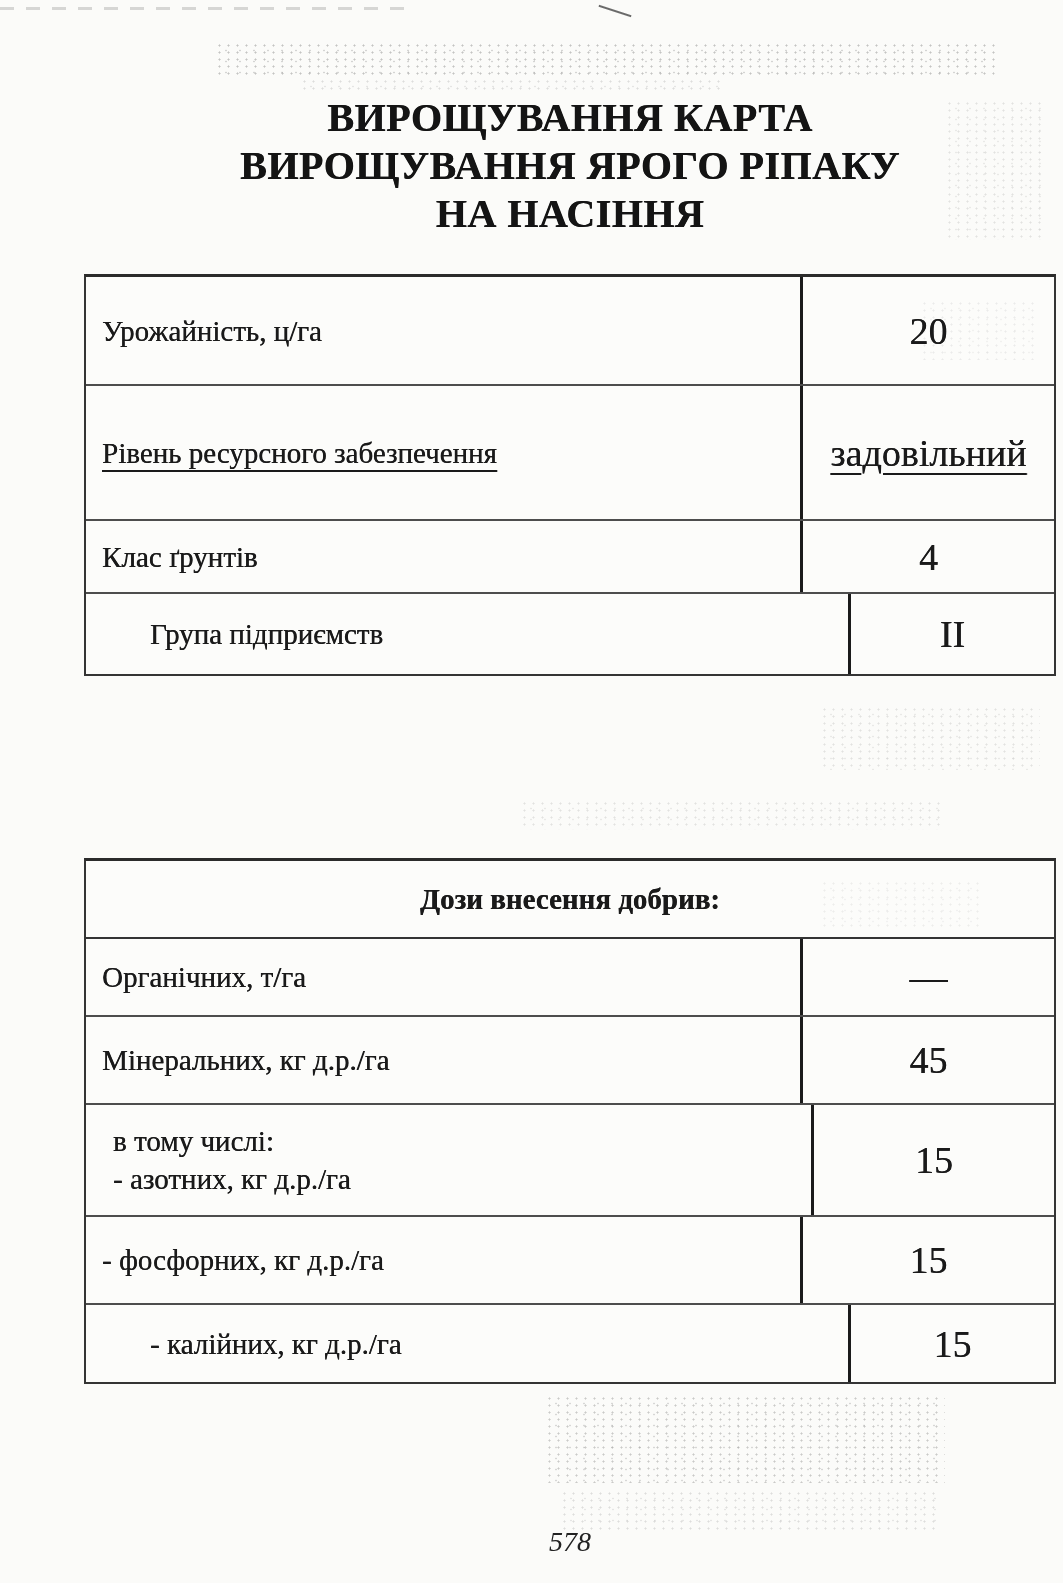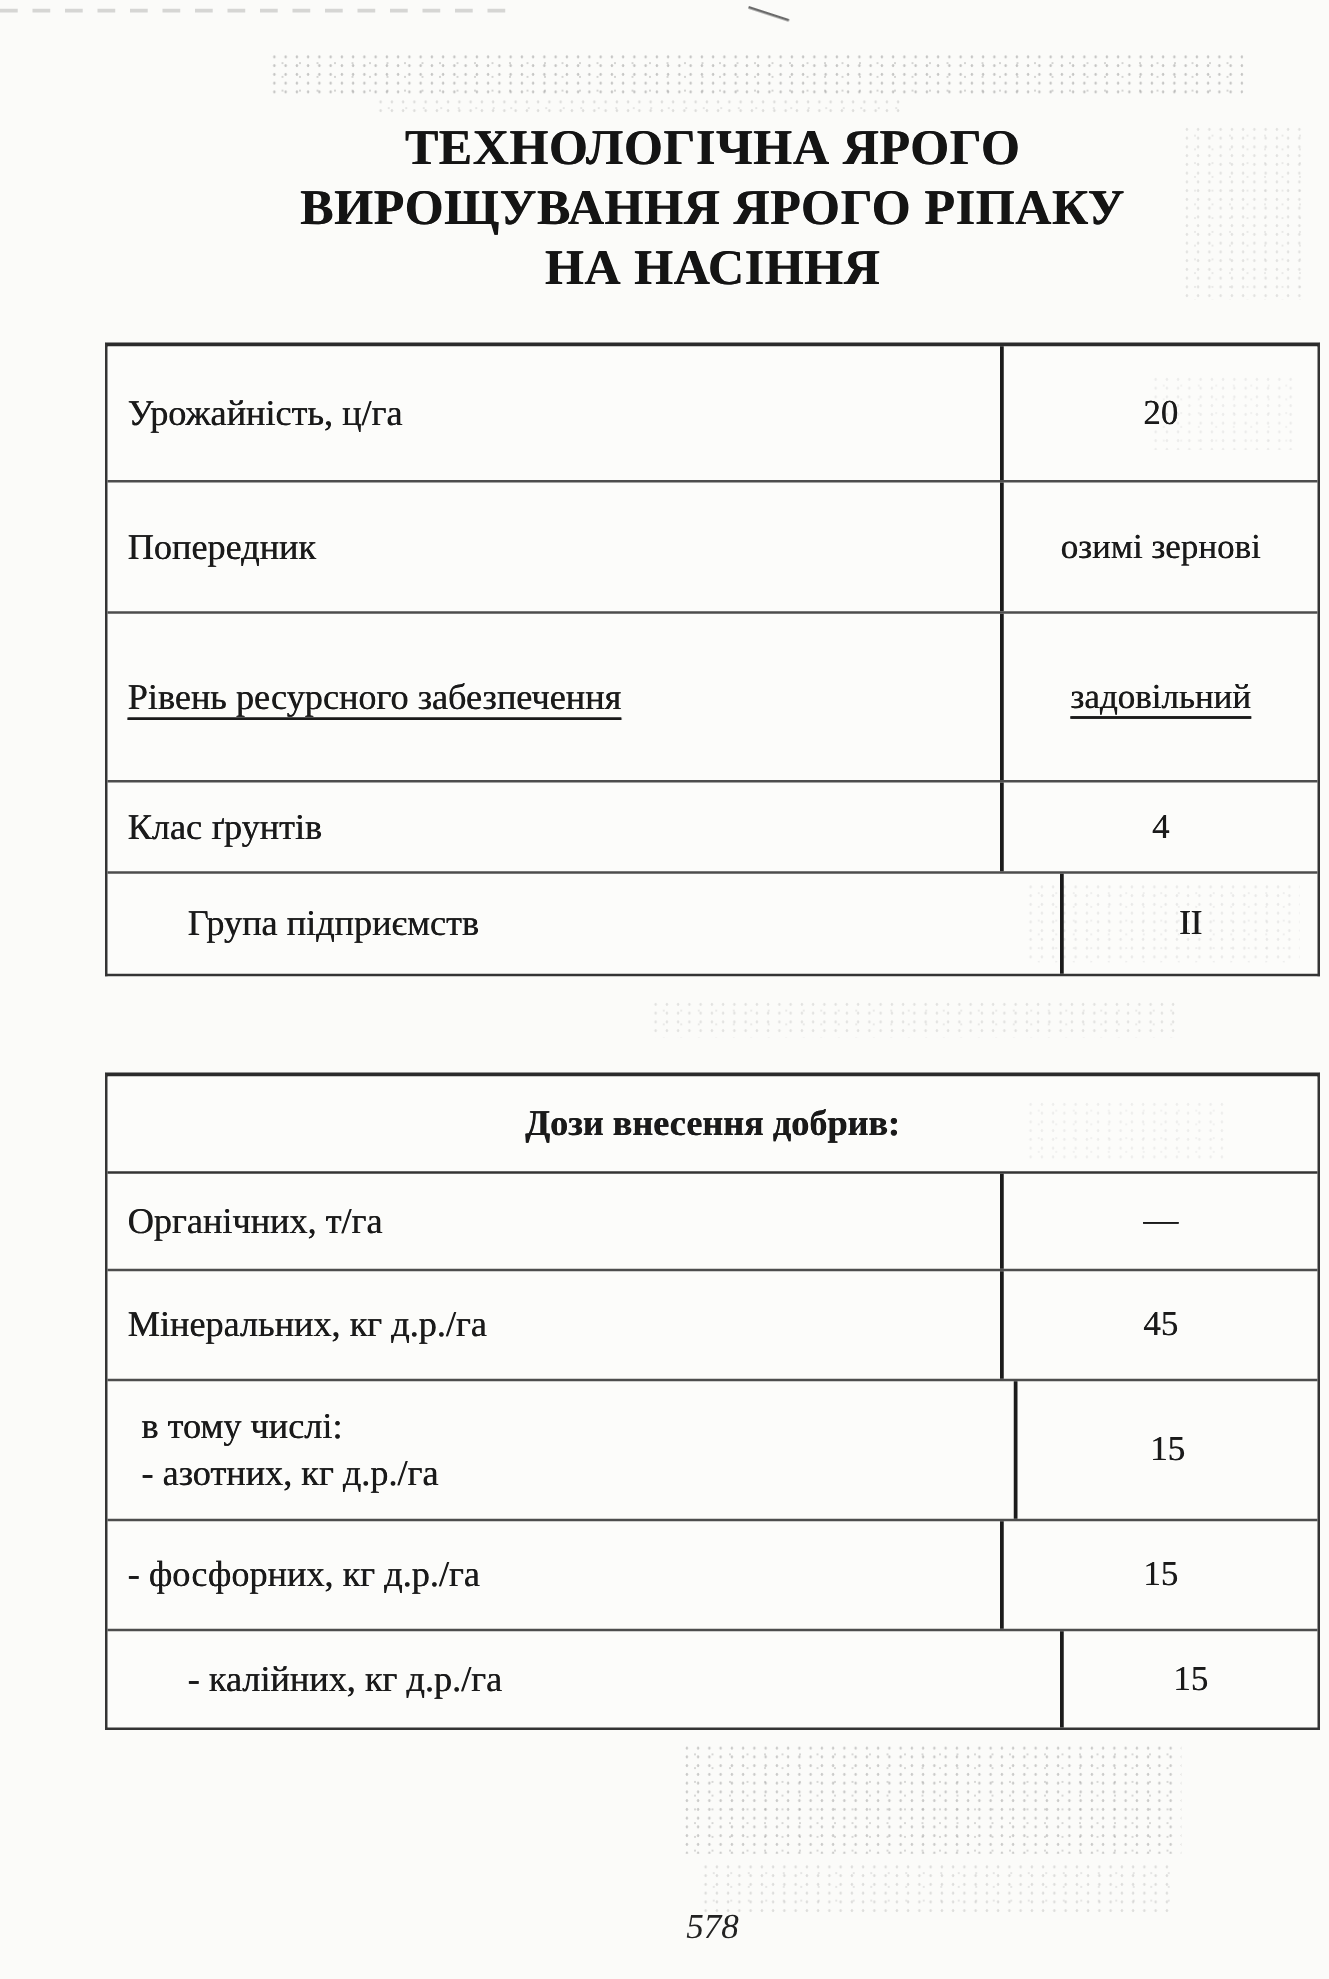--- a/index.html
+++ b/index.html
@@ -39,21 +39,21 @@
   .row:last-child{border-bottom:none;padding-left:48px;}
   .cell{box-sizing:border-box;display:flex;align-items:center;}
   .label{
     width:714px;padding-left:16px;
     font-size:29px;line-height:38px;
     white-space:pre-line;
     text-shadow:.35px 0 0 #1a1a1a;
   }
   .value{
     width:256px;flex:1;justify-content:center;text-align:center;
-    font-size:28px;
+    font-size:38px;
     border-left:3px solid #1b1b1b;
     text-shadow:.35px 0 0 #1a1a1a;
   }
   .u{ text-decoration:underline; text-decoration-thickness:2px; text-underline-offset:7px; }
   .thead{
     display:flex;align-items:center;justify-content:center;
     box-sizing:border-box;
     border-bottom:2px solid #343434;
     font-weight:700;font-size:29px;
     text-shadow:.3px 0 0 #141414;
@@ -113,33 +113,29 @@
   <div class="speckle a-title-r"></div>
   <div class="speckle a-r1"></div>
   <div class="speckle a-r5"></div>
   <div class="speckle a-t2h"></div>
   <div class="speckle a-mid"></div>
   <div class="speckle a-bot"></div>
   <div class="a-bot2"></div>
   <div class="speckle a-bot3"></div>
 
   <div class="title">
-    <div>ТЕХНОЛОГІЧНА ЯРОГО</div>
+    <div>ВИРОЩУВАННЯ КАРТА</div>
     <div>ВИРОЩУВАННЯ ЯРОГО РІПАКУ</div>
     <div>НА НАСІННЯ</div>
   </div>
 
   <div class="tbl t1">
     <div class="row r0">
       <div class="cell label">Урожайність, ц/га</div>
       <div class="cell value">20</div>
-    </div>
-    <div class="row r1">
-      <div class="cell label">Попередник</div>
-      <div class="cell value">озимі зернові</div>
     </div>
     <div class="row r2">
       <div class="cell label"><span class="u">Рівень ресурсного забезпечення</span></div>
       <div class="cell value">
           <span class="u">задовільний</span>
         </div>
     </div>
     <div class="row r3">
       <div class="cell label">Клас ґрунтів</div>
       <div class="cell value">4</div>

